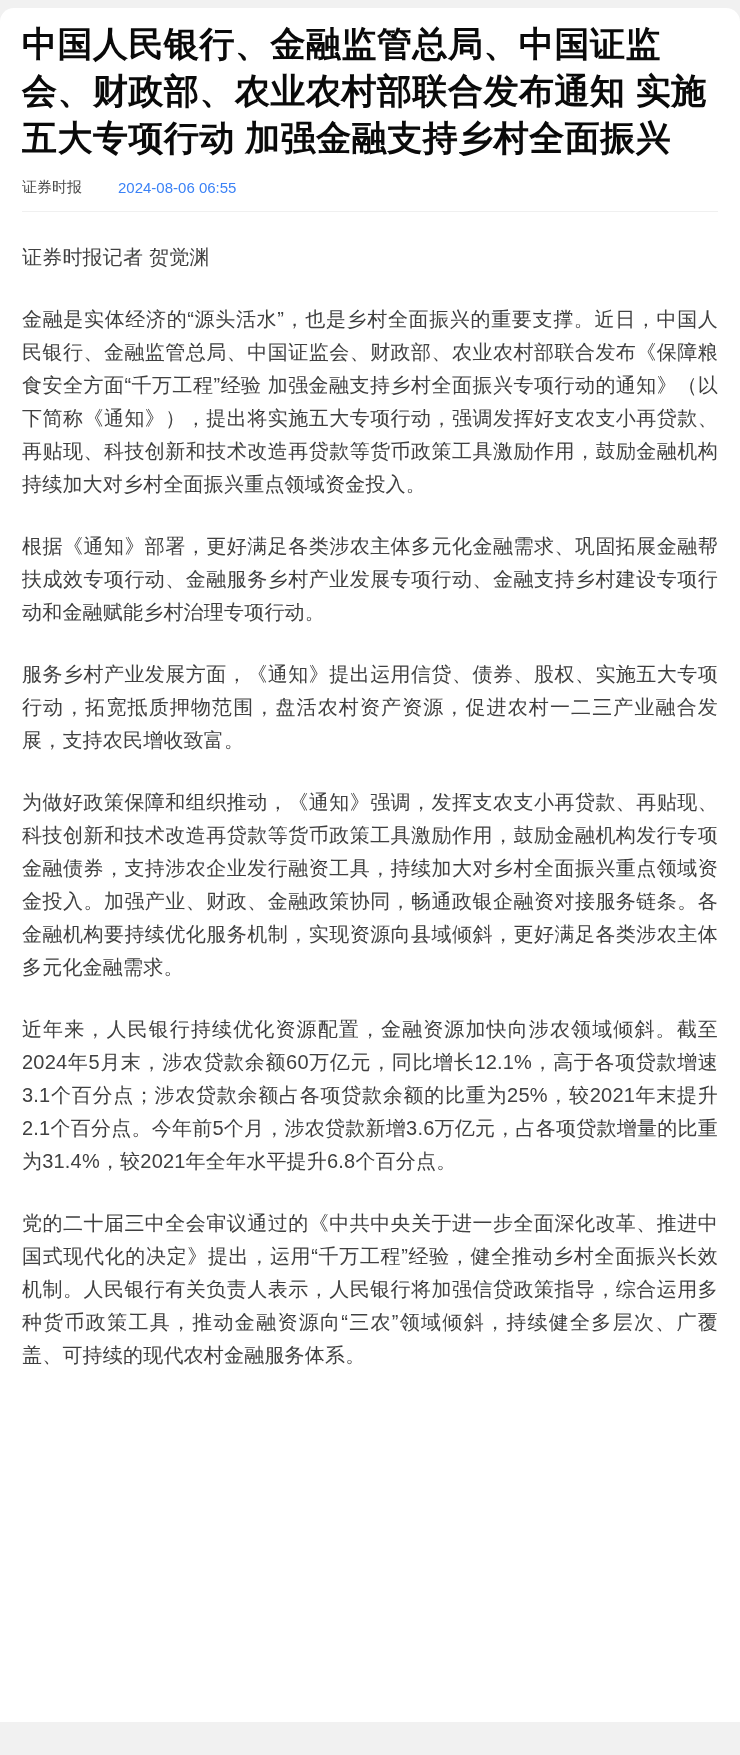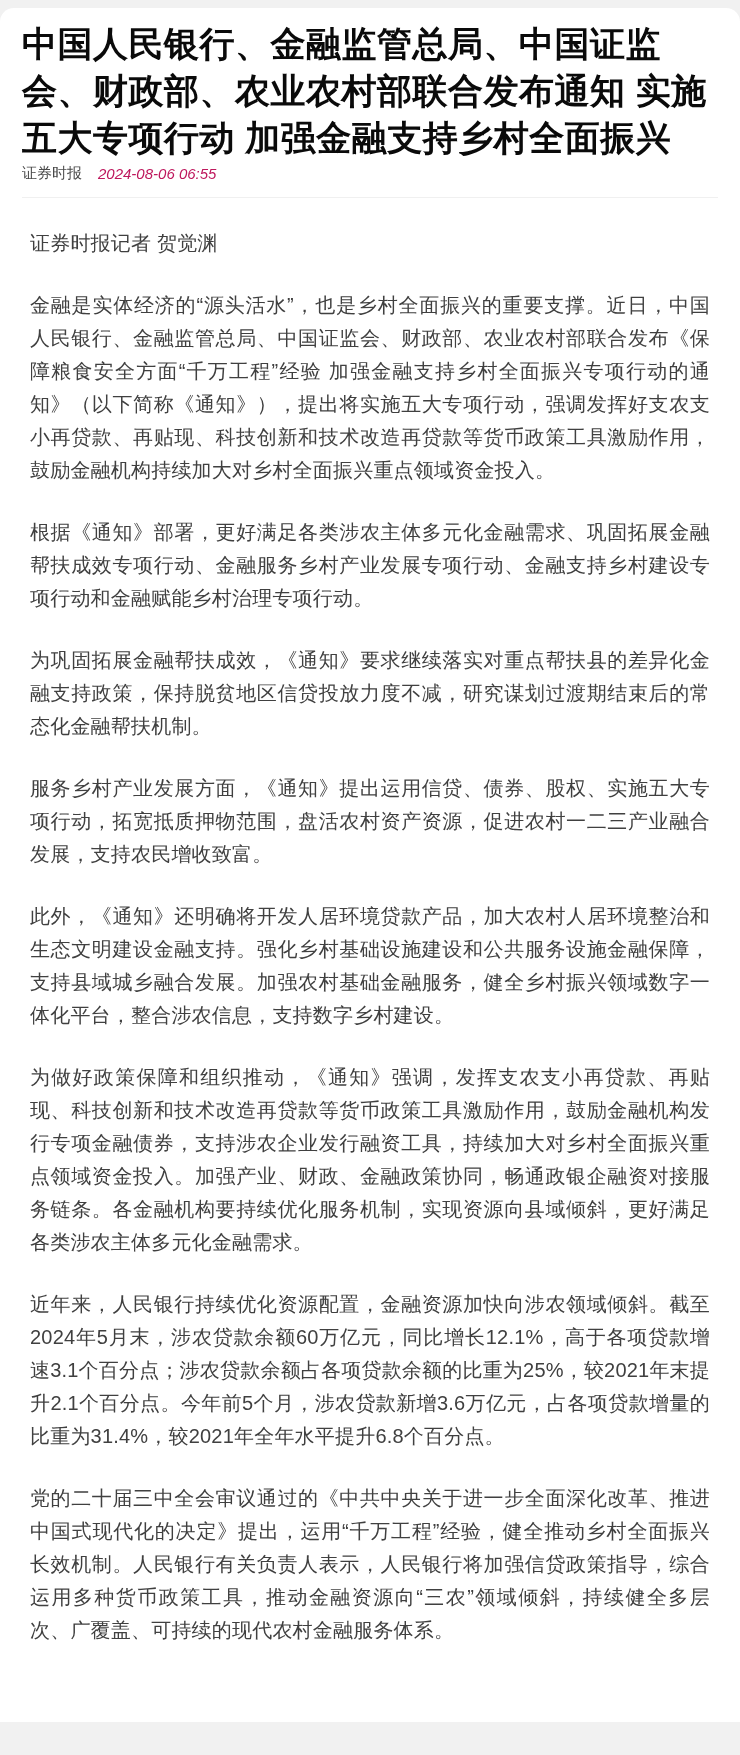--- a/index.html
+++ b/index.html
@@ -26,43 +26,42 @@
   .title {
     margin: 0;
     padding-top: 12px;
     font-size: 35px;
     line-height: 47px;
     font-weight: 800;
     color: #0a0a0a;
     letter-spacing: 0.5px;
   }
   .meta {
-    margin-top: 3px;
+    margin-top: 17px;
     display: flex;
     align-items: center;
-    gap: 16px;
+    gap: 36px;
     font-size: 15px;
   }
   .source {
     color: #4a4a4a;
   }
   .time {
-    color: #be185d;
-    font-style: italic;
+    color: #3b82f6;
   }
   .divider {
     margin-top: 14px;
     height: 1px;
     background: #f0f0f0;
   }
   .content p {
     font-size: 20px;
     line-height: 33px;
     color: #404040;
-    margin: 29px 8px;
+    margin: 29px 0;
     text-align: justify;
     letter-spacing: 0.2px;
   }
   .byline {
     font-size: 20px;
     line-height: 33px;
     color: #404040;
     margin: 29px 0;
   }
 </style>
@@ -84,25 +83,23 @@
     <div class="content">
       <p class="byline">证券时报记者 贺觉渊</p>
 
       <div>
 
           <p>金融是实体经济的“源头活水”，也是乡村全面振兴的重要支撑。近日，中国人民银行、金融监管总局、中国证监会、财政部、农业农村部联合发布《保障粮食安全方面“千万工程”经验 加强金融支持乡村全面振兴专项行动的通知》（以下简称《通知》），提出将实施五大专项行动，强调发挥好支农支小再贷款、再贴现、科技创新和技术改造再贷款等货币政策工具激励作用，鼓励金融机构持续加大对乡村全面振兴重点领域资金投入。</p>
 
           <p>根据《通知》部署，更好满足各类涉农主体多元化金融需求、巩固拓展金融帮扶成效专项行动、金融服务乡村产业发展专项行动、金融支持乡村建设专项行动和金融赋能乡村治理专项行动。</p>
 
 
-          <p>为巩固拓展金融帮扶成效，《通知》要求继续落实对重点帮扶县的差异化金融支持政策，保持脱贫地区信贷投放力度不减，研究谋划过渡期结束后的常态化金融帮扶机制。</p>
 
           <p>服务乡村产业发展方面，《通知》提出运用信贷、债券、股权、实施五大专项行动，拓宽抵质押物范围，盘活农村资产资源，促进农村一二三产业融合发展，支持农民增收致富。</p>
 
-          <p>此外，《通知》还明确将开发人居环境贷款产品，加大农村人居环境整治和生态文明建设金融支持。强化乡村基础设施建设和公共服务设施金融保障，支持县域城乡融合发展。加强农村基础金融服务，健全乡村振兴领域数字一体化平台，整合涉农信息，支持数字乡村建设。</p>
 
           <p>为做好政策保障和组织推动，《通知》强调，发挥支农支小再贷款、再贴现、科技创新和技术改造再贷款等货币政策工具激励作用，鼓励金融机构发行专项金融债券，支持涉农企业发行融资工具，持续加大对乡村全面振兴重点领域资金投入。加强产业、财政、金融政策协同，畅通政银企融资对接服务链条。各金融机构要持续优化服务机制，实现资源向县域倾斜，更好满足各类涉农主体多元化金融需求。</p>
 
           <p>近年来，人民银行持续优化资源配置，金融资源加快向涉农领域倾斜。截至2024年5月末，涉农贷款余额60万亿元，同比增长12.1%，高于各项贷款增速3.1个百分点；涉农贷款余额占各项贷款余额的比重为25%，较2021年末提升2.1个百分点。今年前5个月，涉农贷款新增3.6万亿元，占各项贷款增量的比重为31.4%，较2021年全年水平提升6.8个百分点。</p>
 
           <p>党的二十届三中全会审议通过的《中共中央关于进一步全面深化改革、推进中国式现代化的决定》提出，运用“千万工程”经验，健全推动乡村全面振兴长效机制。人民银行有关负责人表示，人民银行将加强信贷政策指导，综合运用多种货币政策工具，推动金融资源向“三农”领域倾斜，持续健全多层次、广覆盖、可持续的现代农村金融服务体系。</p>
 
         </div>
     </div>
 

